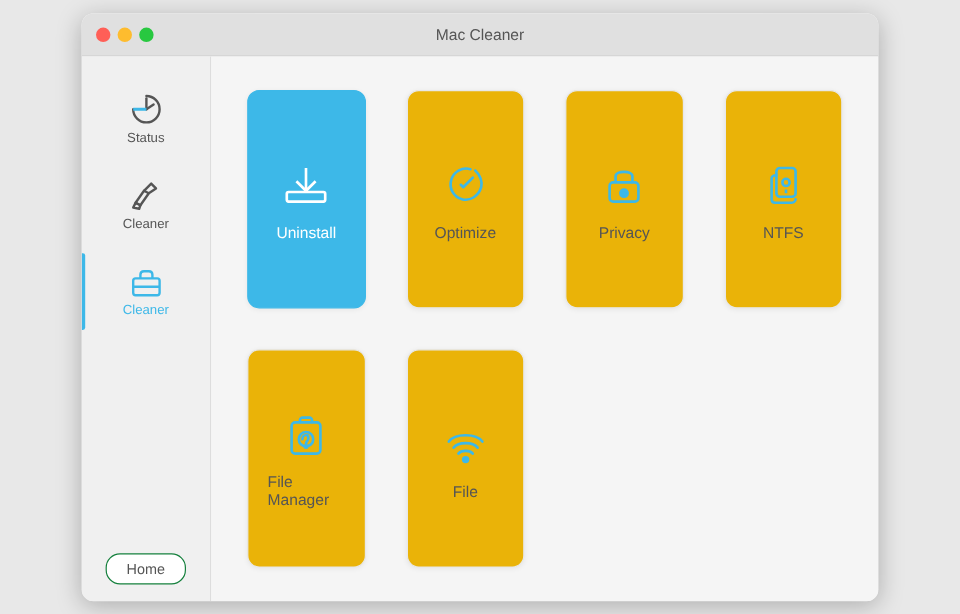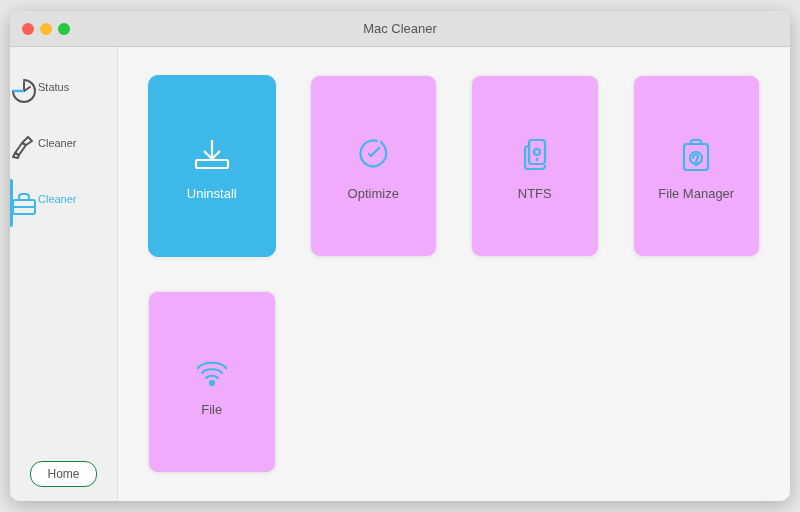--- a/index.html
+++ b/index.html
@@ -4,21 +4,21 @@
   <style>
     * { box-sizing: border-box; margin: 0; padding: 0; }
     body {
       width: 800px;
       height: 512px;
       background: #e8e8e8;
       font-family: -apple-system, BlinkMacSystemFont, 'Helvetica Neue', Arial, sans-serif;
       overflow: hidden;
     }
     .window {
-      width: 780px;
+      width: 664px;
       height: 490px;
       margin: 11px auto;
       background: #f5f5f5;
       border-radius: 10px;
       box-shadow: 0 4px 20px rgba(0,0,0,0.25);
       overflow: hidden;
       display: flex;
       flex-direction: column;
     }
     
@@ -67,21 +67,22 @@
       display: flex;
       flex-direction: column;
       align-items: center;
       padding-top: 20px;
       gap: 8px;
       flex-shrink: 0;
     }
     .sidebar-item {
       width: 100%;
       display: flex;
-      align-items: flex-start;
+      flex-direction: column;
+      align-items: center;
       padding: 10px 0;
       cursor: pointer;
       border-radius: 6px;
       position: relative;
     }
     .sidebar-item.active {
       background: transparent;
     }
     .sidebar-item.active::before {
       content: '';
@@ -128,21 +129,21 @@
       overflow: hidden;
     }
     .grid {
       display: grid;
       grid-template-columns: repeat(4, 1fr);
       grid-template-rows: repeat(2, 1fr);
       gap: 34px;
       height: 100%;
     }
     .tile {
-      background: #f0abfc;
+      background: #eab308;
       border-radius: 10px;
       display: flex;
       flex-direction: column;
       align-items: center;
       justify-content: center;
       cursor: pointer;
       border: 1px solid #e8e8e8;
       box-shadow: 0 1px 4px rgba(0,0,0,0.06);
       gap: 10px;
       padding: 16px;
@@ -232,20 +233,28 @@
         </div>
 
         <div class="tile">
           <svg viewBox="0 0 44 44" fill="none" stroke="#3db8e8" stroke-width="2.2">
             <path d="M30 10 C34 14 36 19 35 24 C33 31 26 36 19 34 C12 32 8 25 10 18 C12 11 19 7 26 9" stroke-linecap="round"></path>
             <path d="M18 22 L20 24 L28 16" stroke-linecap="round" stroke-linejoin="round"></path>
           </svg>
           <span class="tile-label">Optimize</span>
         </div>
 
+        <div class="tile">
+          <svg viewBox="0 0 44 44" fill="none" stroke="#3db8e8" stroke-width="2.2">
+            <rect x="10" y="20" width="24" height="16" rx="3"></rect>
+            <path d="M15 20 V15 C15 10 29 10 29 15 V20"></path>
+            <circle cx="22" cy="29" r="3" fill="#3db8e8"></circle>
+          </svg>
+          <span class="tile-label">Privacy</span>
+        </div>
 
         <div class="tile">
           <svg viewBox="0 0 44 44" fill="none" stroke="#3db8e8" stroke-width="2.2">
             <rect x="16" y="8" width="16" height="24" rx="3"></rect>
             <path d="M16 14 C13 14 12 15 12 17 L12 34 C12 36 13 37 15 37 L28 37 C30 37 32 36 32 34" stroke-linecap="round"></path>
             <circle cx="24" cy="20" r="3"></circle>
             <line x1="24" y1="26" x2="24" y2="29"></line>
           </svg>
           <span class="tile-label">NTFS</span>
         </div>

